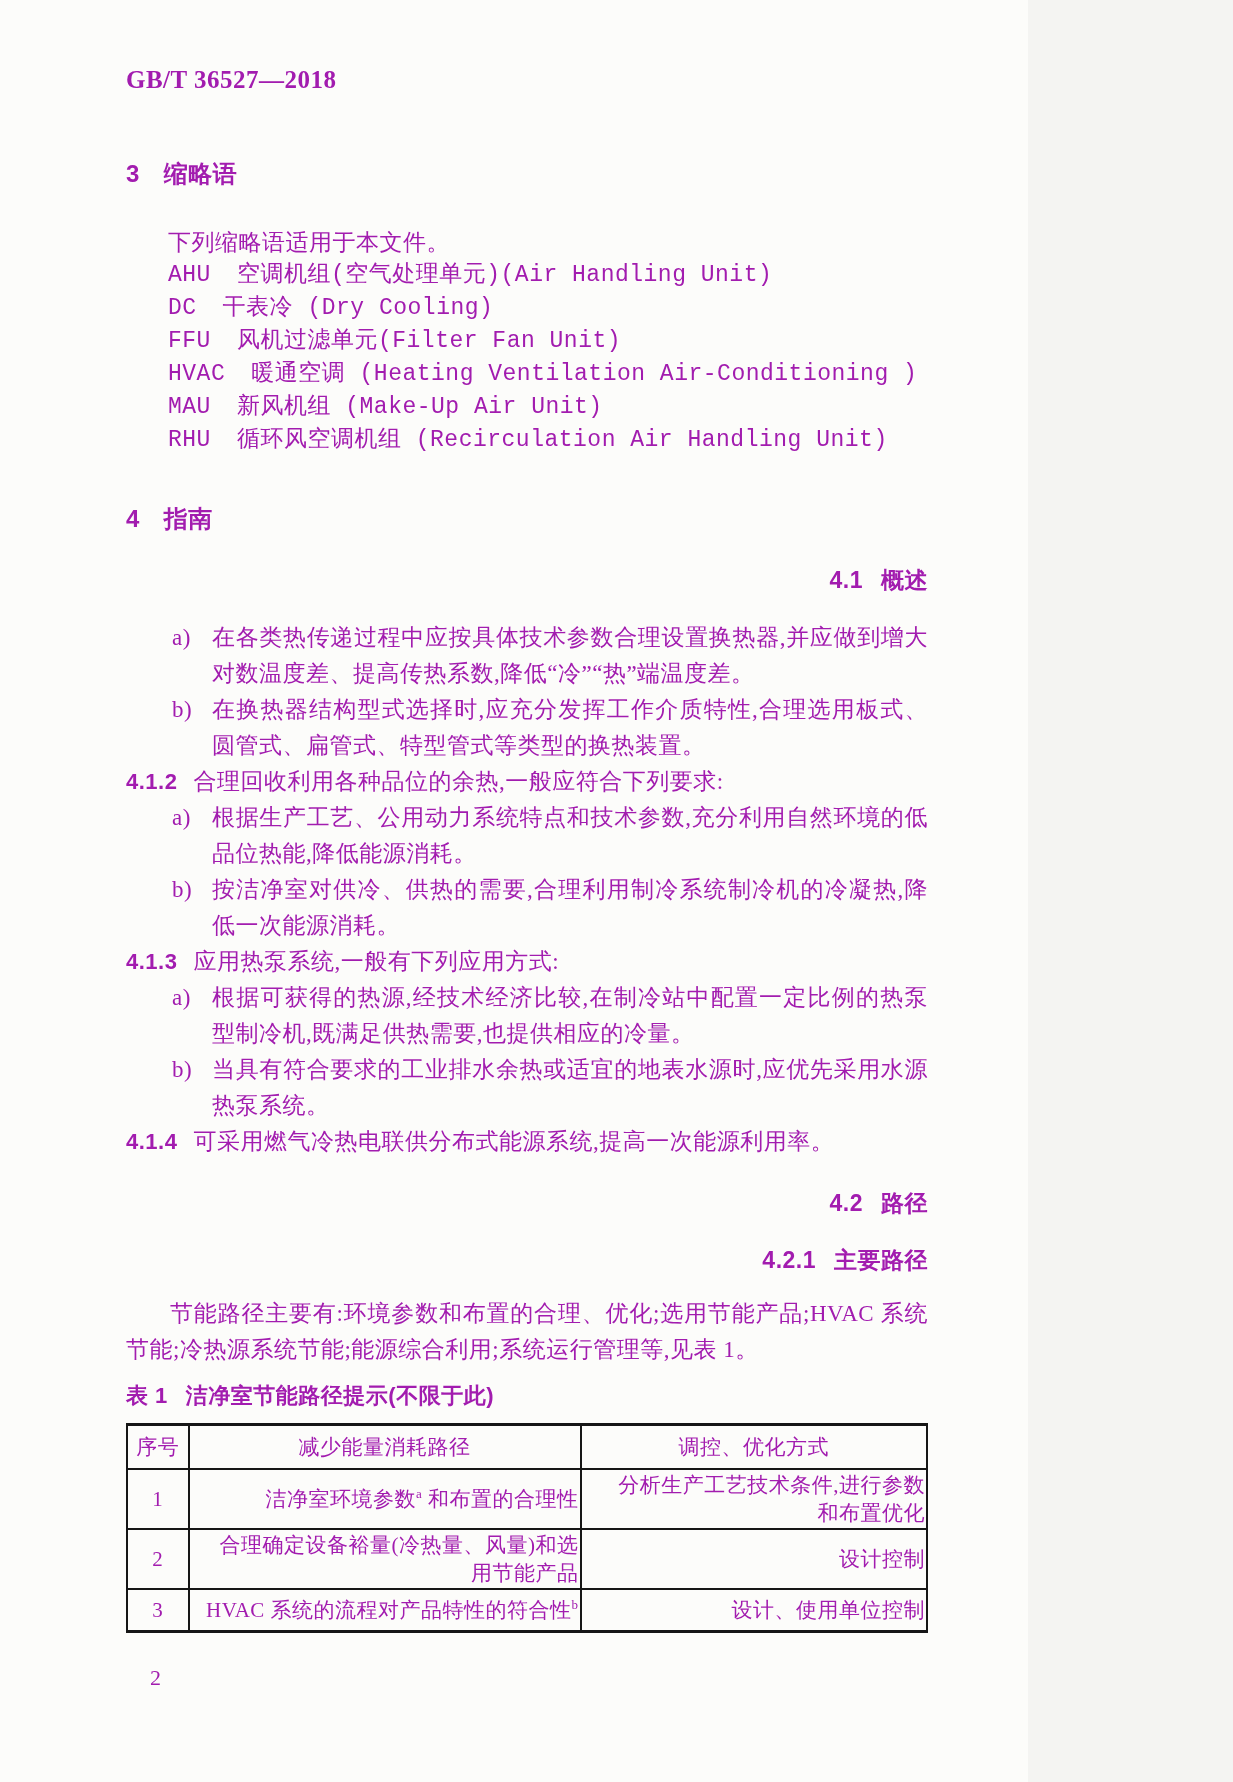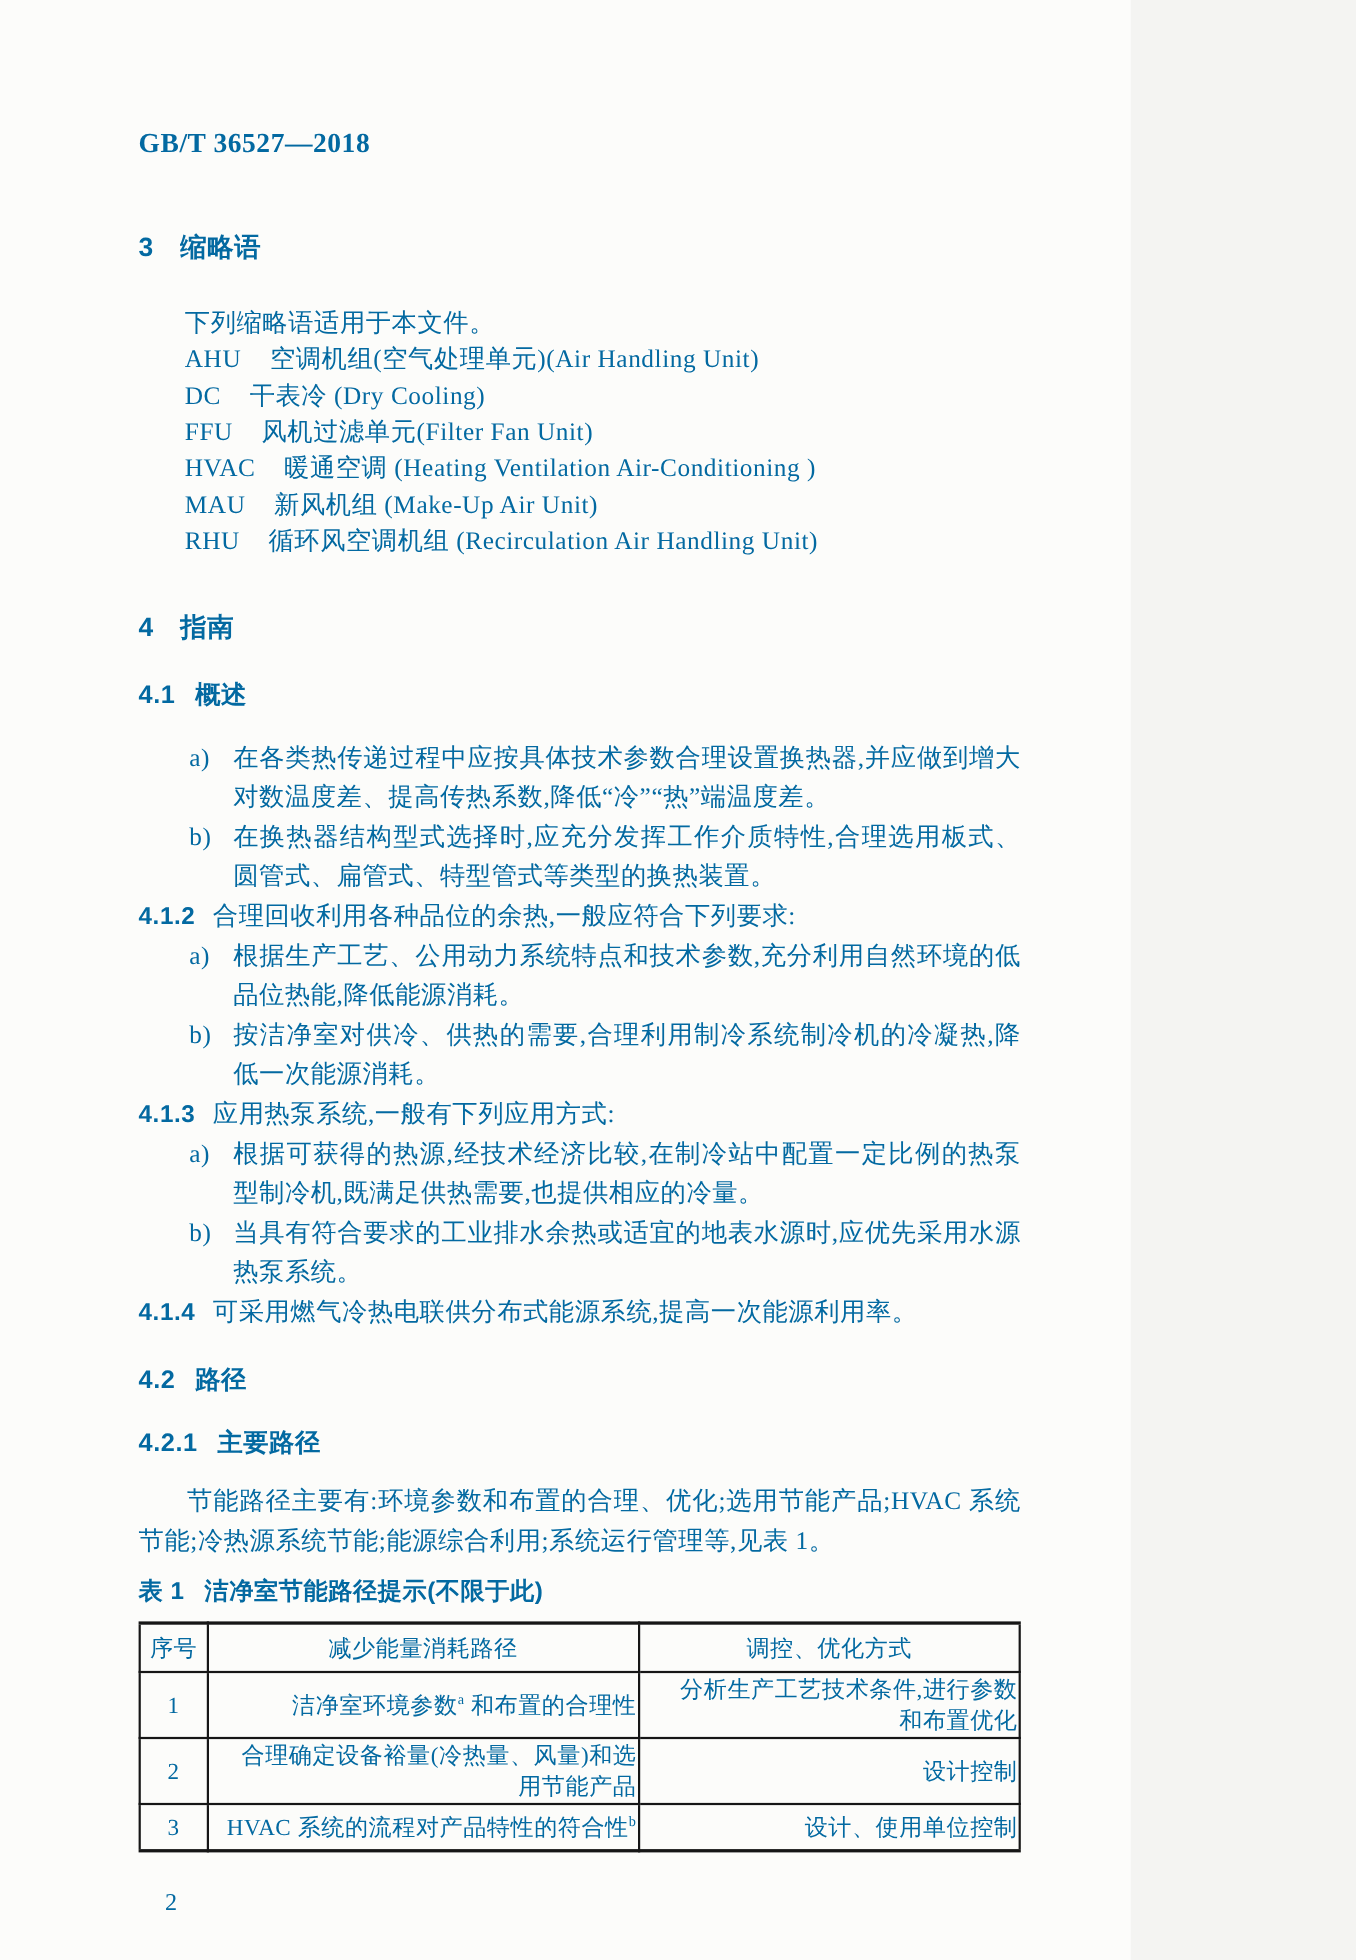--- a/index.html
+++ b/index.html
@@ -6,22 +6,22 @@
   html,body { margin:0; padding:0; }
   body {
     width:1233px; height:1782px;
     background:#f4f4f2;
     font-family:"Liberation Serif","DejaVu Serif",serif;
   }
   .page {
     box-sizing:border-box;
     width:1028px; height:1782px;
     background:#fcfcfa;
-    padding:117px 100px 0 126px;
-    color:#0369a1;
+    padding:66px 100px 0 126px;
+    color:#a21caf;
     font-size:23px;
     letter-spacing:0.5px;
     overflow:hidden;
   }
   .doc-number {
     font-weight:bold;
     font-size:25px;
     font-family:"Liberation Serif","DejaVu Serif",serif;
   }
   .h1 {
@@ -29,28 +29,29 @@
     font-weight:bold;
     font-size:24px;
     margin:64px 0 0 0;
   }
   .h1 .hnum { margin-right:24px; }
   .h2 {
     font-family:"Liberation Sans","DejaVu Sans",sans-serif;
     font-weight:bold;
     font-size:23px;
     margin:30px 0 0 0;
+    text-align:right;
   }
   .h2 .hnum { margin-right:18px; }
   .intro {
     margin:36px 0 0 0;
     text-indent:42px;
     line-height:33px;
   }
-  .abbr-list { line-height:33px; }
+  .abbr-list { line-height:33px;font-family:Liberation Mono, monospace; }
   .abbr-line { padding-left:42px; }
   .abbr-line .abbr { margin-right:26px; }
   .gap-top { margin-top:46px; }
   .body-flow {
     margin-top:24px;
     line-height:36px;
     text-align:justify;
   }
   .body-flow p, .body-flow div { margin:0; }
   .cnum {

